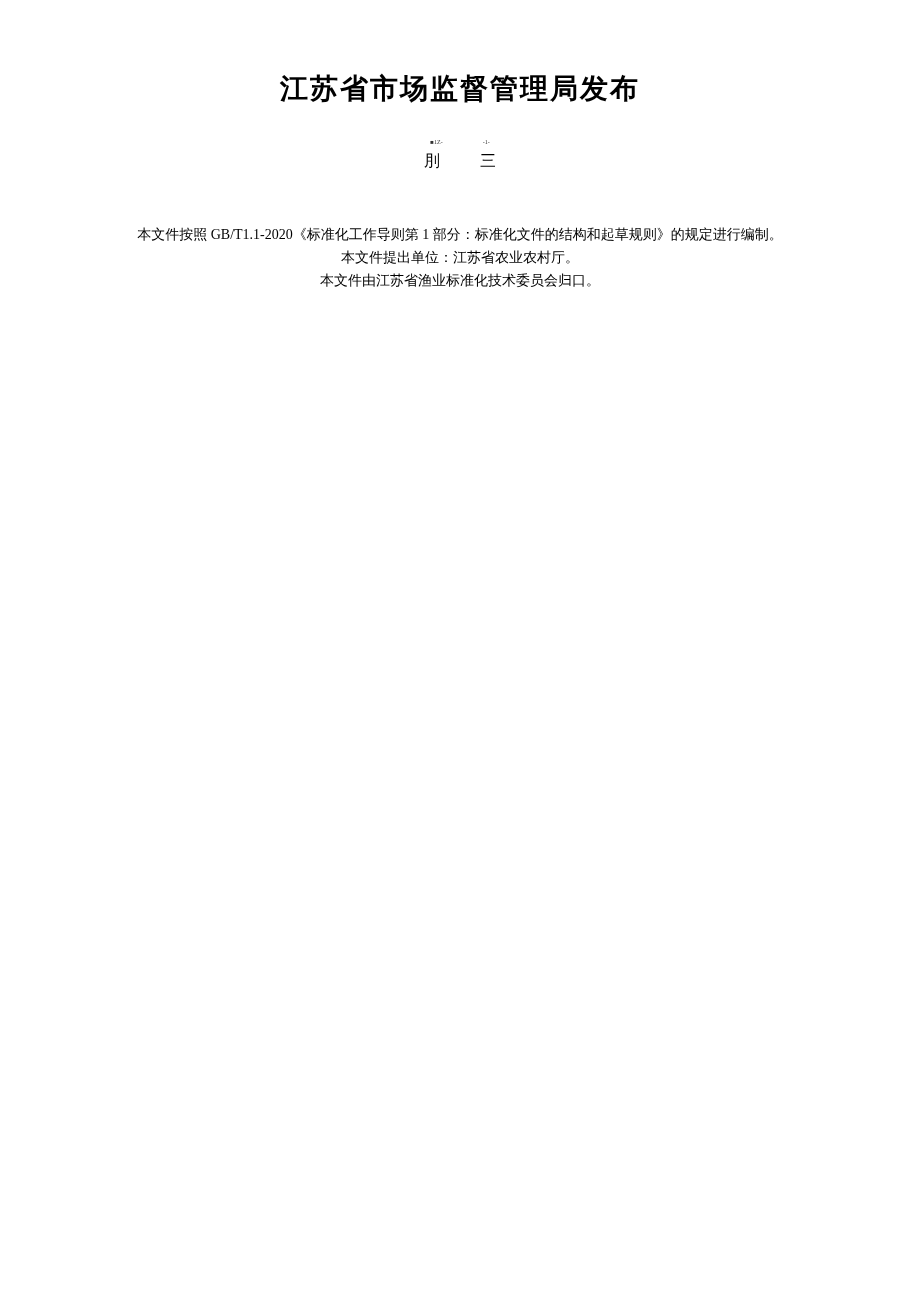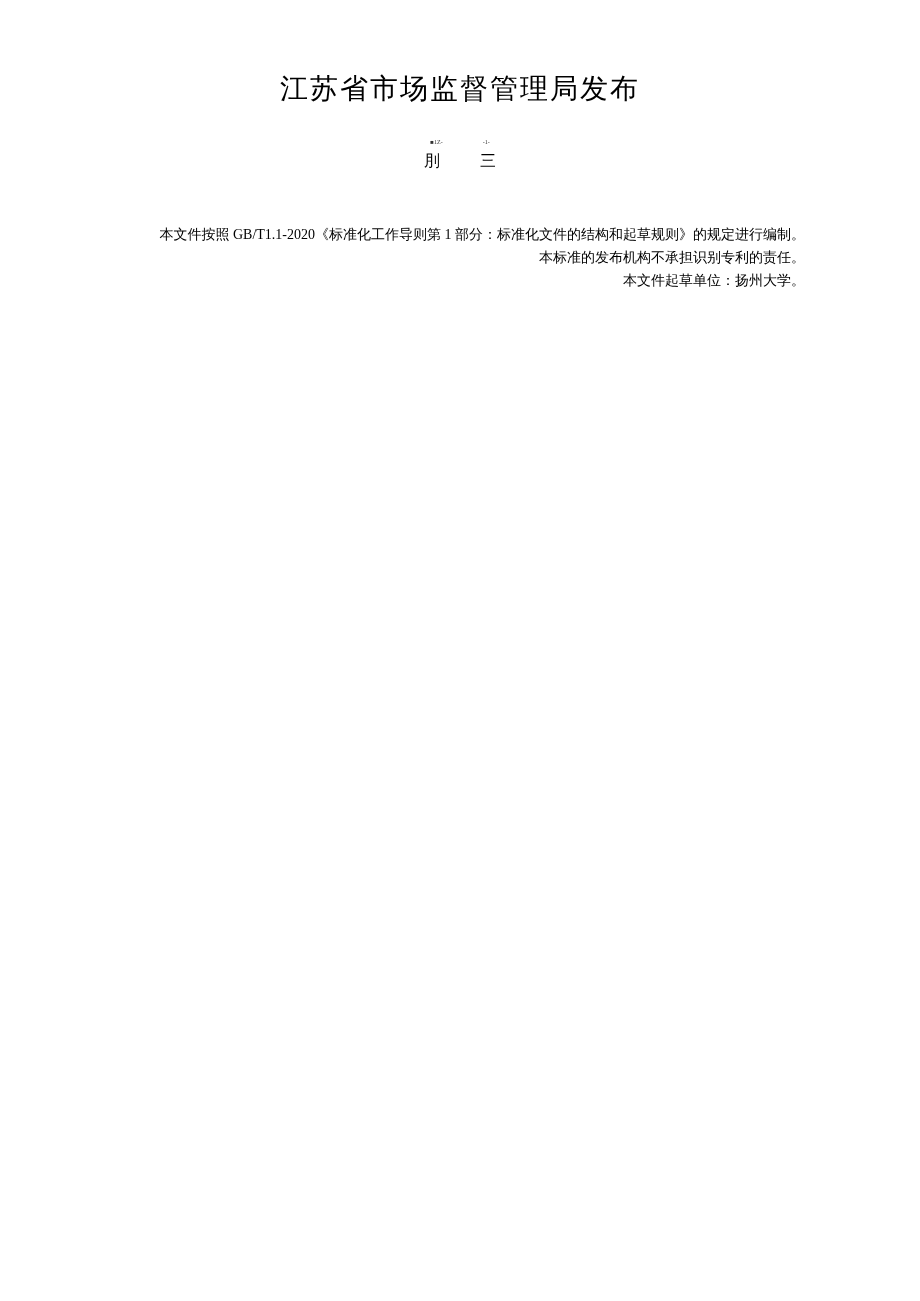--- a/index.html
+++ b/index.html
@@ -14,21 +14,21 @@
       font-family: "SimSun", "宋体", serif;
       color: #000000;
       position: relative;
     }
     .page-container {
       padding: 70px 115px 0 115px;
     }
     .main-title {
       text-align: center;
       font-size: 28px;
-      font-weight: normal;
+      font-weight: bold;
       letter-spacing: 2px;
       margin-bottom: 30px;
     }
     .subtitle-area {
       text-align: center;
       margin-bottom: 50px;
       font-size: 8px;
       line-height: 1.6;
     }
     .subtitle-row {
@@ -41,21 +41,21 @@
       letter-spacing: 0;
     }
     .small-mark {
       font-size: 6px;
       color: #333;
     }
     .body-text {
       margin-top: 20px;
       font-size: 14px;
       line-height: 1.65;
-      text-align: right;
+      text-align: center;
     }
     .body-text p {
       margin: 0;
       text-indent: 0;
     }
   </style>
 </head>
 <body>
 
 <div class="page-container">
@@ -67,16 +67,16 @@
       <span class="small-mark">-1-</span>
     </div>
     <div class="subtitle-row">
       <span class="subtitle-char">刖</span>
       <span class="subtitle-char">三</span>
     </div>
   </div>
 
   <div class="body-text">
     <p>本文件按照 GB/T1.1-2020《标准化工作导则第 1 部分：标准化文件的结构和起草规则》的规定进行编制。</p>
-    <p>本标准的发布机构不承担识别专利的责任。</p>
-    <p>本文件起草单位：扬州大学。</p>
+    <p>本文件提出单位：江苏省农业农村厅。</p>
+    <p>本文件由江苏省渔业标准化技术委员会归口。</p>
   </div>
 </div>
 
 </body></html>

